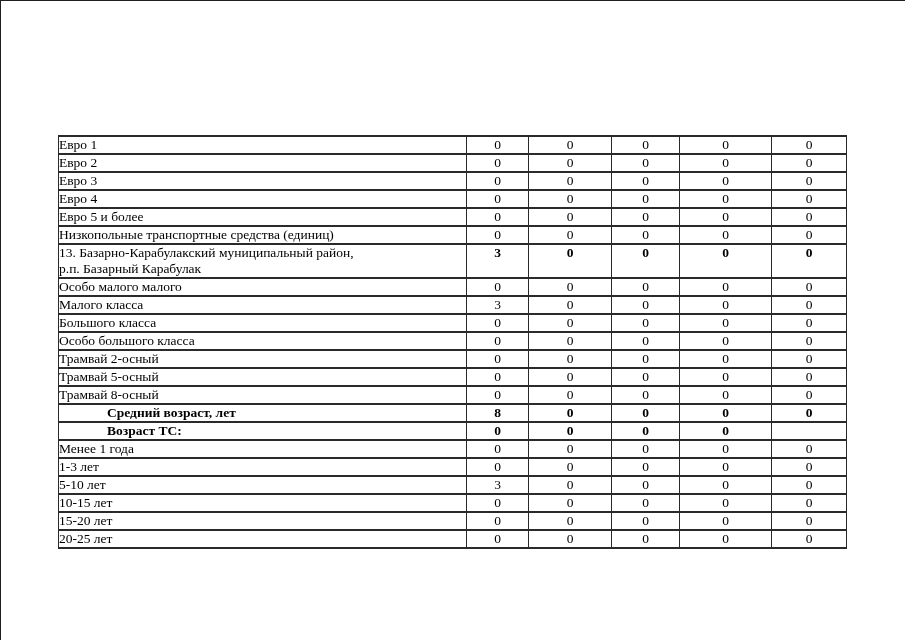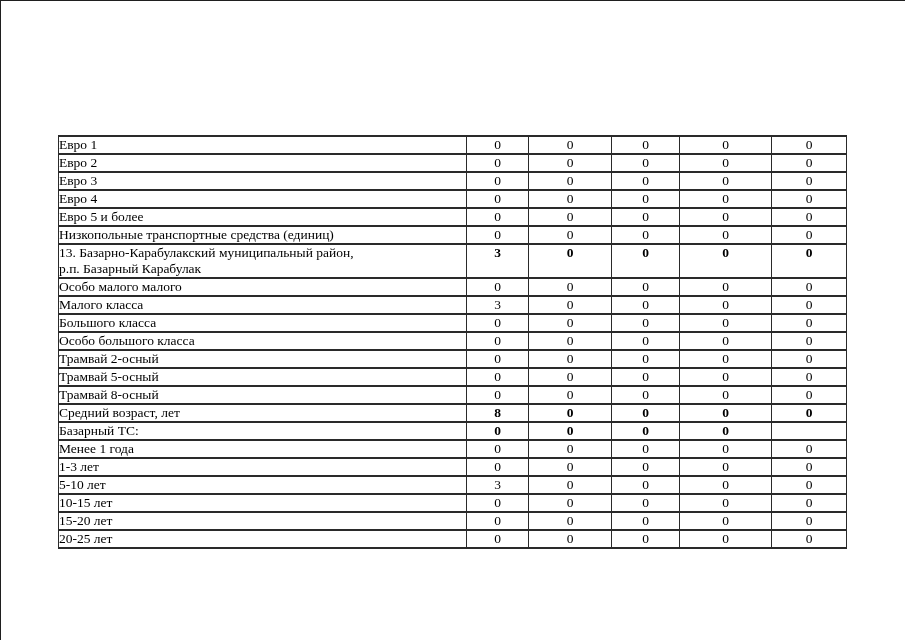--- a/index.html
+++ b/index.html
@@ -44,21 +44,21 @@
     overflow: hidden;
   }
   td.label-cell {
     padding-left: 3px;
     padding-right: 2px;
     text-align: left;
     white-space: pre-line;
   }
   td.value-cell { text-align: center; }
   tr.bold-values td.value-cell { font-weight: bold; }
-  tr.bold-label td.label-cell { font-weight: normal; }
+  tr.bold-label td.label-cell { font-weight: bold; padding-left: 48px; }
 </style>
 </head>
 <body>
 
 <div class="page">
 
   <table class="data-table">
     <colgroup>
       <col style="width:408px">
       <col style="width:62px">
@@ -183,21 +183,21 @@
         </tr>
         <tr class="bold-values bold-label">
           <td class="label-cell">Средний возраст, лет</td>
           <td class="value-cell">8</td>
           <td class="value-cell">0</td>
           <td class="value-cell">0</td>
           <td class="value-cell">0</td>
           <td class="value-cell">0</td>
         </tr>
         <tr class="bold-values bold-label">
-          <td class="label-cell">Базарный ТС:</td>
+          <td class="label-cell">Возраст ТС:</td>
           <td class="value-cell">0</td>
           <td class="value-cell">0</td>
           <td class="value-cell">0</td>
           <td class="value-cell">0</td>
           <td class="value-cell"></td>
         </tr>
         <tr>
           <td class="label-cell">Менее 1 года</td>
           <td class="value-cell">0</td>
           <td class="value-cell">0</td>

